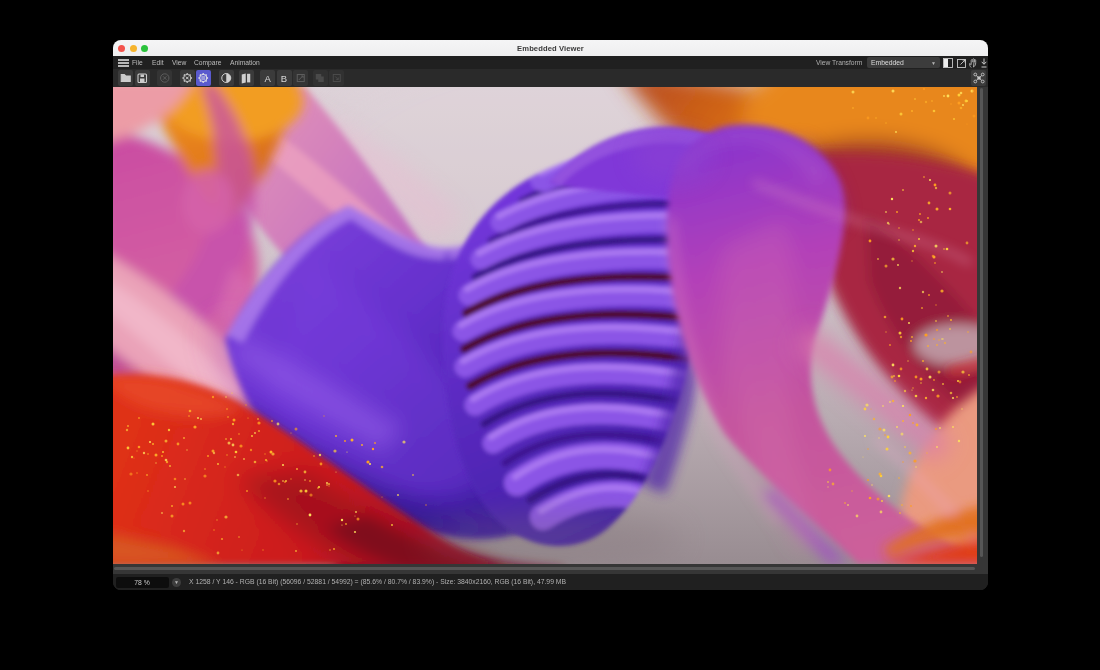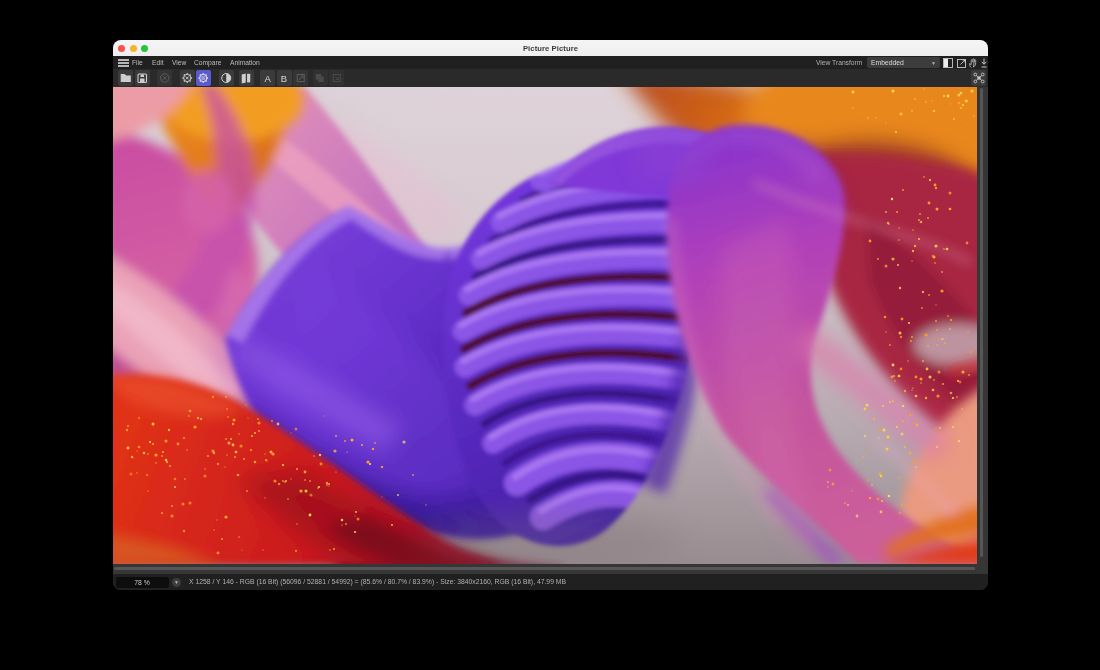--- a/index.html
+++ b/index.html
@@ -14,21 +14,21 @@
 .view{height:487px;background:#363636;position:relative}
 .status{height:16px;background:#202020;position:relative;color:#b0b0b0;font-size:6.8px}
 svg{display:block}
 </style></head>
 <body>
 <div class="win">
   <div class="tbar">
     <div class="tl" style="left:5.4px;background:#f4544d"></div>
     <div class="tl" style="left:16.7px;background:#f6b42d"></div>
     <div class="tl" style="left:28.4px;background:#2bc23c"></div>
-    <div class="title">Picture Picture</div>
+    <div class="title">Embedded Viewer</div>
   </div>
   <div class="menu">
     <svg style="position:absolute;left:5px;top:2.5px" width="11" height="8" viewBox="0 0 11 8">
         <g stroke="#e8e8e8" stroke-width="1.4">
           <line x1="0" y1="1" x2="11" y2="1"></line>
           <line x1="0" y1="4" x2="11" y2="4"></line>
           <line x1="0" y1="7" x2="11" y2="7"></line>
         </g>
       </svg>
     <span style="left:19px">File</span>

